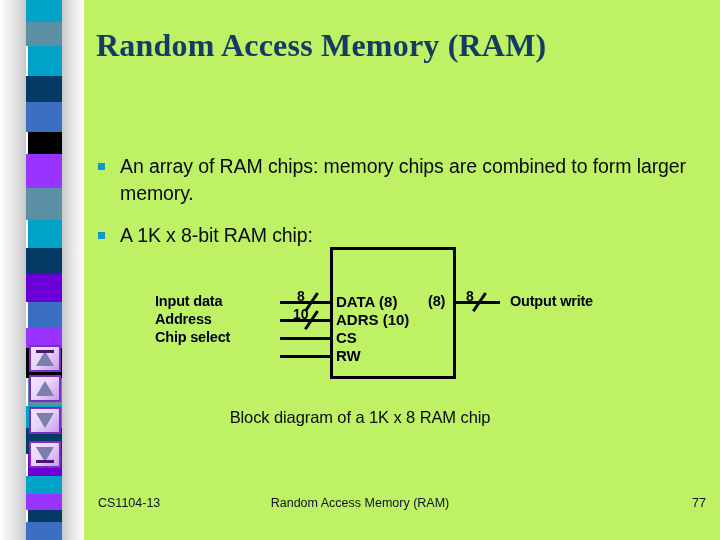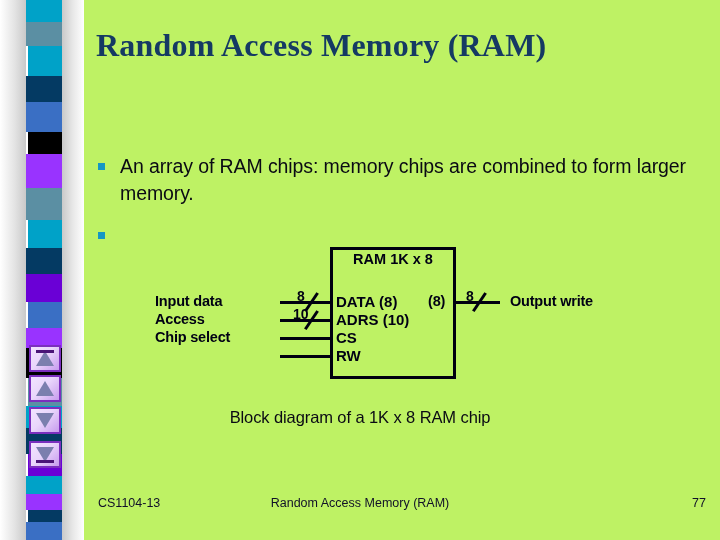--- a/index.html
+++ b/index.html
@@ -266,29 +266,29 @@
   </div>
 
   <div id="title">Random Access Memory (RAM)</div>
 
   <div class="bullet-row" id="bullet1">
     <div class="bullet-mark"></div>
     <div class="bullet-text">An array of RAM chips: memory chips are combined to form larger memory.</div>
   </div>
   <div class="bullet-row" id="bullet2">
     <div class="bullet-mark"></div>
+    <div class="bullet-text">A 1K x 8-bit RAM chip:</div>
   </div>
 
   <div id="diagram">
 
     <div id="ram-box"></div>
-    <div id="ram-box-title">RAM 1K x 8</div>
 
     <div class="dg-label dg-left-label" style="left:155px; top:293px; width:120px;">Input data</div>
-    <div class="dg-label dg-left-label" style="left:155px; top:311px; width:120px;">Access</div>
+    <div class="dg-label dg-left-label" style="left:155px; top:311px; width:120px;">Address</div>
     <div class="dg-label dg-left-label" style="left:155px; top:329px; width:120px;">Chip select</div>
 
     <div class="wire" style="left:280px; top:301px; width:50px;"></div>
     <div class="wire" style="left:280px; top:319px; width:50px;"></div>
     <div class="wire" style="left:280px; top:337px; width:50px;"></div>
     <div class="wire" style="left:280px; top:355px; width:50px;"></div>
 
     <div class="slashmark" style="left:310px; top:291px;"></div>
     <div class="widthnum" style="left:297px; top:288px;">8</div>
 

